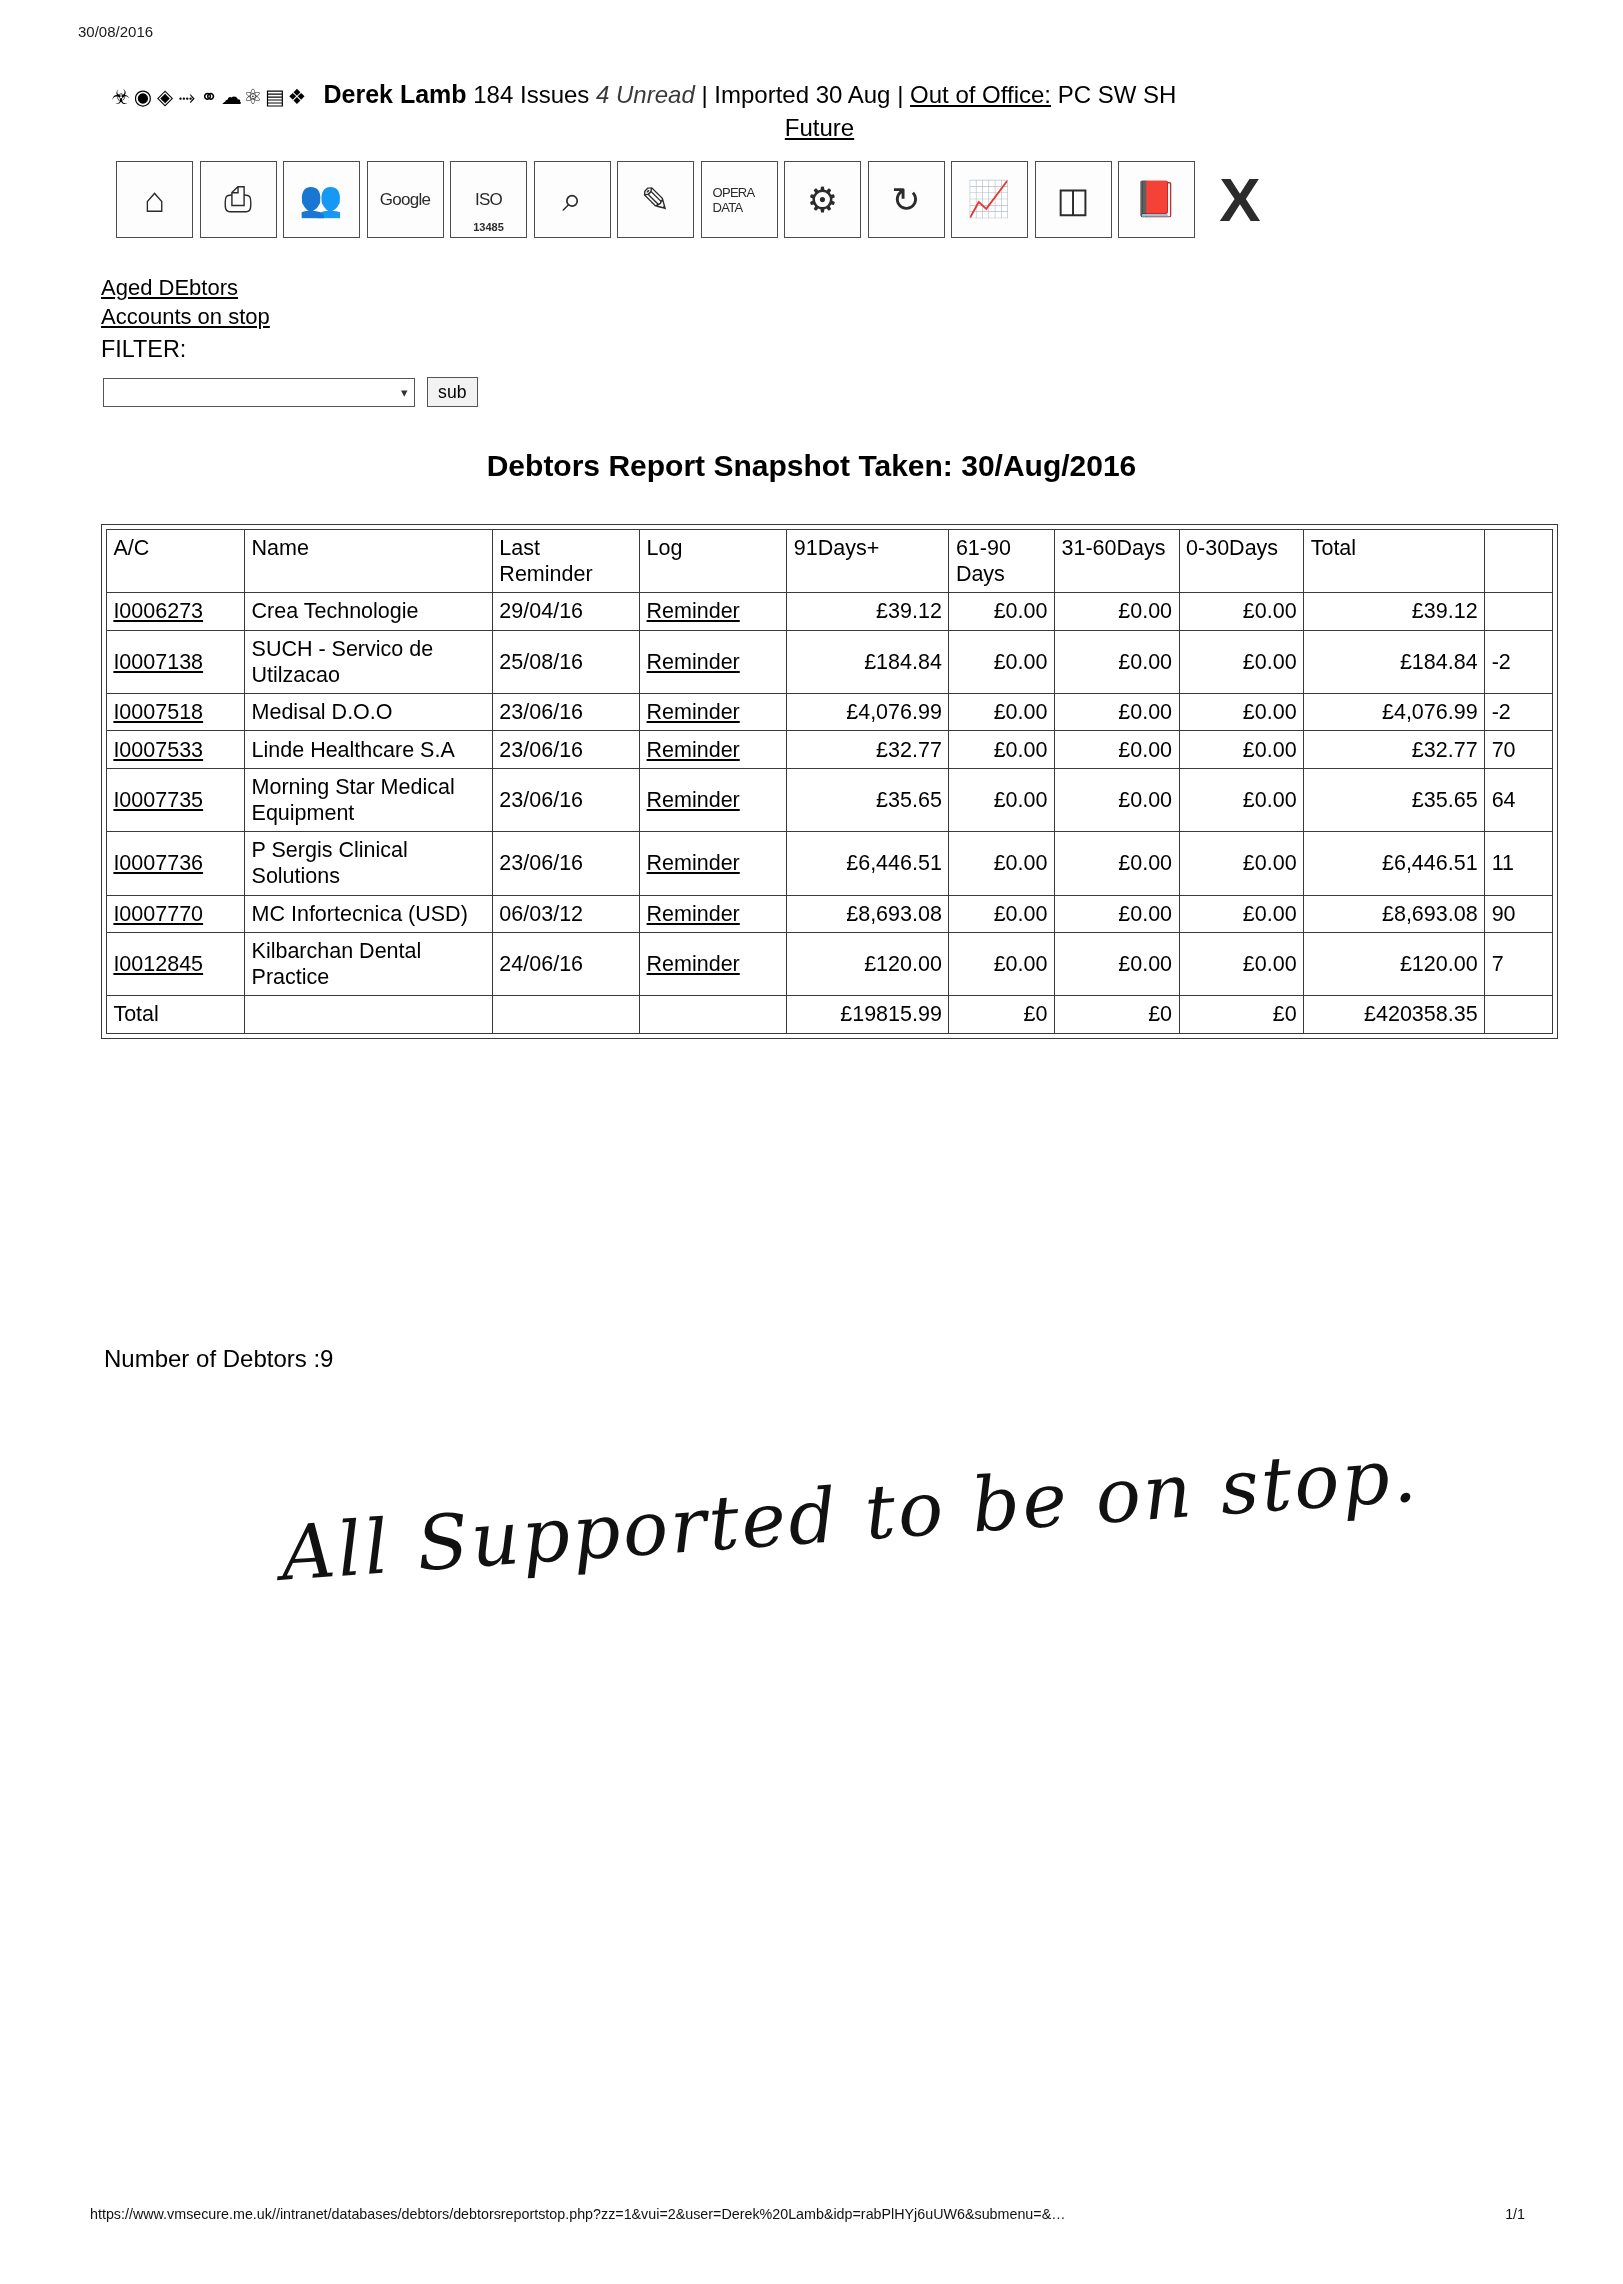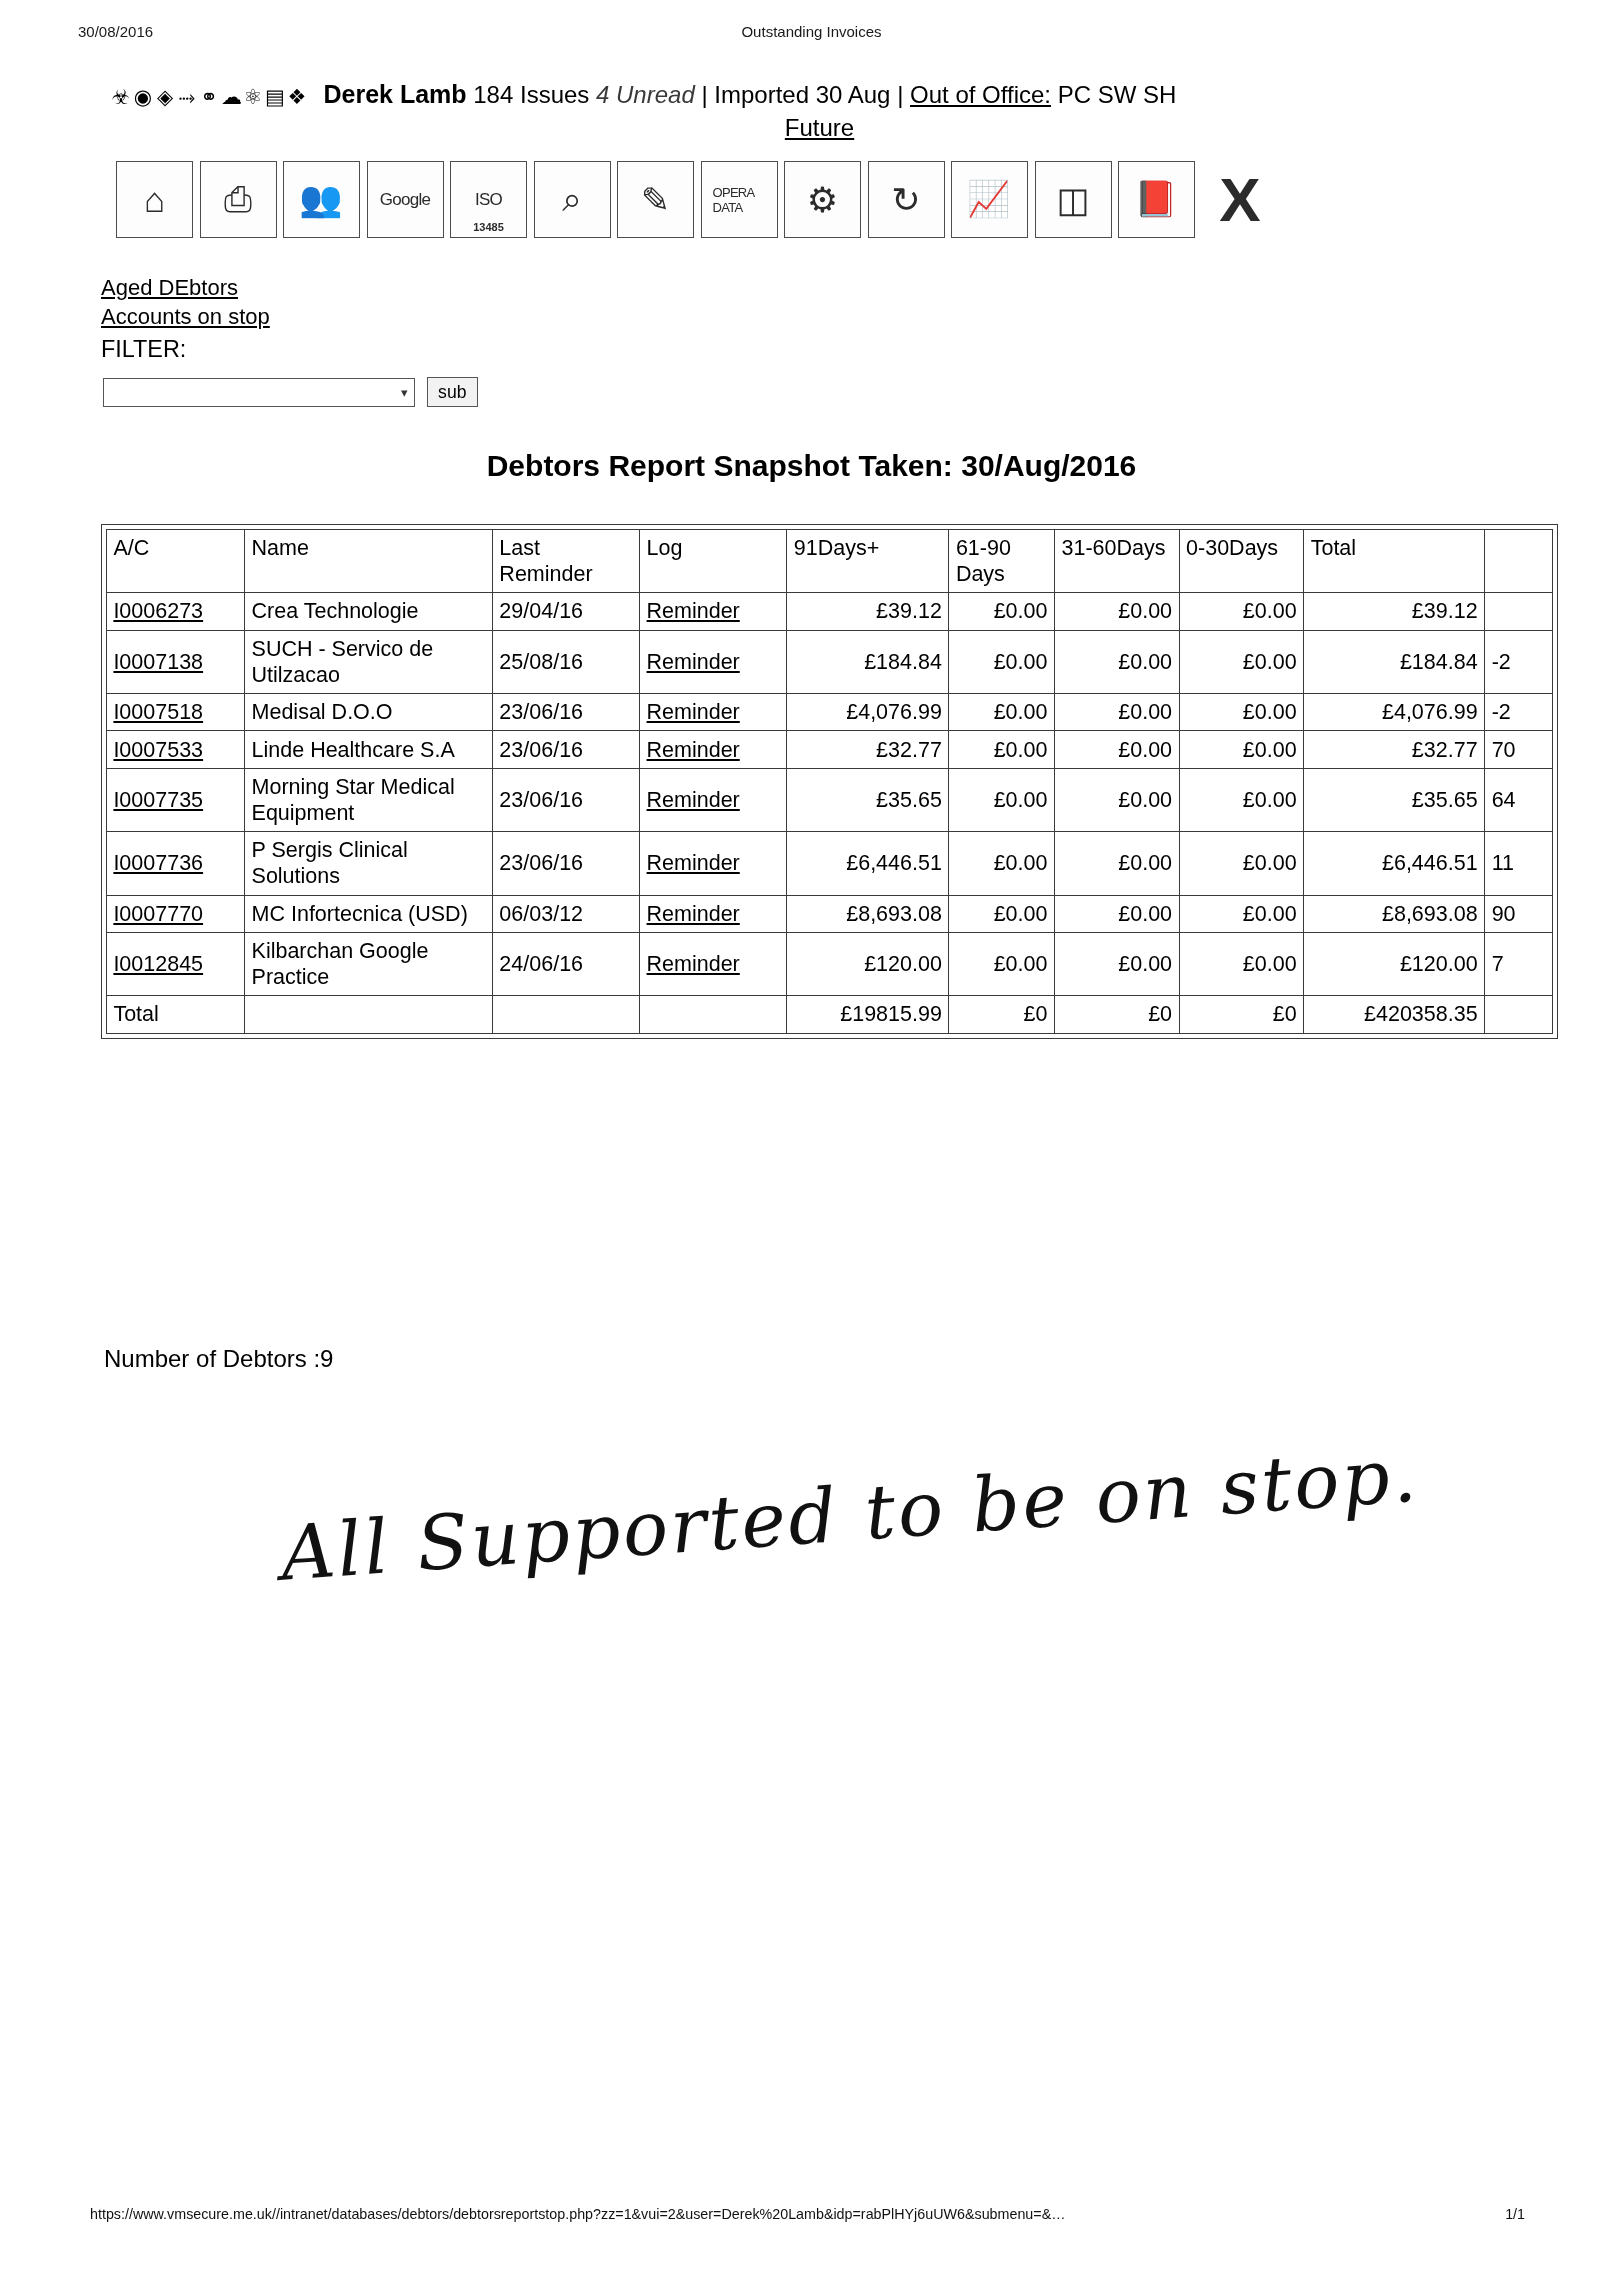--- a/index.html
+++ b/index.html
@@ -296,21 +296,20 @@
     top: 0;
   }
 </style>
 </head>
 <body>
 
 <div class="page">
 
   <div class="print-header">
     <span class="ph-date">30/08/2016</span>
-    <span class="ph-title">Outstanding Invoices</span>
   </div>
 
   <div class="topline">
     <span class="glyph-row">
       <span class="glyph">☣</span><span class="glyph">◉</span><span class="glyph">◈</span><span class="glyph">⤑</span><span class="glyph">⚭</span><span class="glyph">☁</span><span class="glyph">⚛</span><span class="glyph">▤</span><span class="glyph">❖</span>
     </span>
     <span class="uname">Derek Lamb</span>
     <span>184 Issues</span>
     <span class="unread">4 Unread</span>
     <span>|</span>
@@ -458,21 +457,21 @@
           <td class="log"><a href="#">Reminder</a></td>
           <td class="num">£8,693.08</td>
           <td class="num">£0.00</td>
           <td class="num">£0.00</td>
           <td class="num">£0.00</td>
           <td class="num">£8,693.08</td>
           <td>90</td>
         </tr>
         <tr>
           <td class="ac"><a href="#">I0012845</a></td>
-          <td>Kilbarchan Google Practice</td>
+          <td>Kilbarchan Dental Practice</td>
           <td>24/06/16</td>
           <td class="log"><a href="#">Reminder</a></td>
           <td class="num">£120.00</td>
           <td class="num">£0.00</td>
           <td class="num">£0.00</td>
           <td class="num">£0.00</td>
           <td class="num">£120.00</td>
           <td>7</td>
         </tr>
         <tr>

